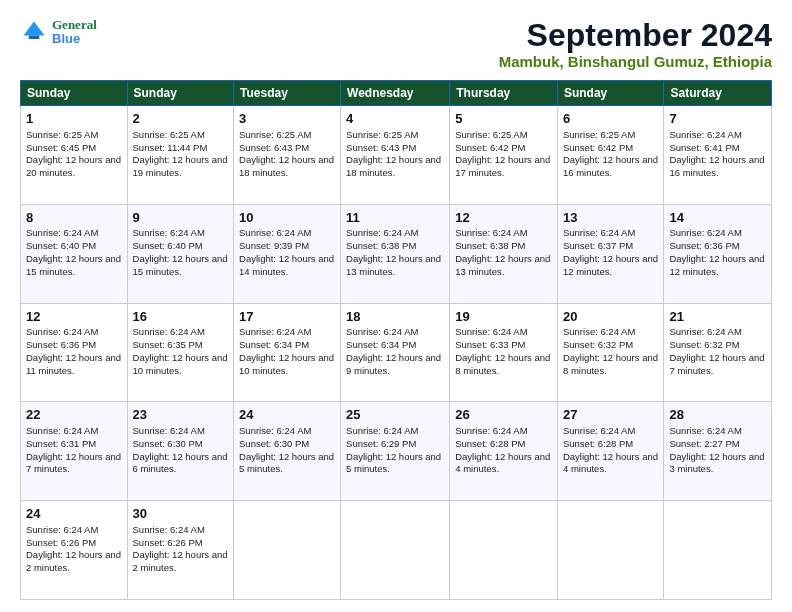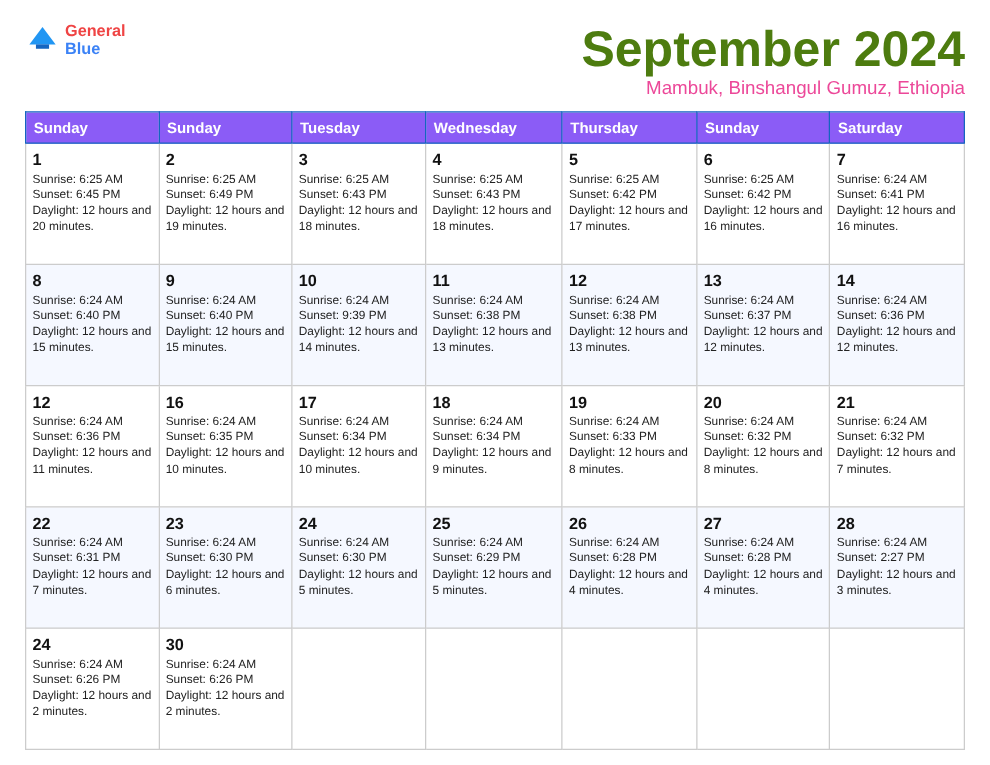--- a/index.html
+++ b/index.html
@@ -29,39 +29,39 @@
       gap: 4px;
     }
     .logo-text {
       display: flex;
       flex-direction: column;
       font-size: 13px;
       font-weight: bold;
       color: #333;
       line-height: 1.1;
     }
-    .logo-text span:first-child { color: #ef4444; }
+    .logo-text span:first-child { color: #15803d; font-family: Liberation Serif, serif; }
     .logo-text span:last-child { color: #3b82f6; }
     .logo-icon {
       width: 28px;
       height: 28px;
     }
     .title-block {
       text-align: right;
     }
     .title-block h1 {
-      font-size: 40px;
+      font-size: 32px;
       font-weight: bold;
-      color: #4d7c0f;
+      color: #0f172a;
       line-height: 1.1;
     }
     .title-block h2 {
       font-size: 15px;
-      font-weight: normal;
-      color: #ec4899;
+      font-weight: bold;
+      color: #4d7c0f;
     }
     .calendar {
       border: 1px solid #ccc;
       border-collapse: collapse;
       width: 100%;
       flex: 1;
     }
     .calendar th {
       background: #1565C0;
       color: #fff;
@@ -86,21 +86,21 @@
       color: #111;
       display: block;
       margin-bottom: 1px;
     }
     .calendar tr:nth-child(even) td {
       background: #f5f8ff;
     }
     .calendar tr:nth-child(odd) td {
       background: #fff;
     }
-    .calendar thead tr th { background: #8b5cf6; }
+    .calendar thead tr th { background: #14532d; }
     .empty { background: #fff !important; }
   </style>
 </head>
 <body>
 
 <div class="page">
   <div class="header">
     <div class="logo">
       <svg class="logo-icon" viewBox="0 0 32 32">
         <polygon points="16,4 28,20 4,20" fill="#2196F3"></polygon>
@@ -125,21 +125,21 @@
         <th>Tuesday</th>
         <th>Wednesday</th>
         <th>Thursday</th>
         <th>Sunday</th>
         <th>Saturday</th>
       </tr>
     </thead>
     <tbody id="calendar-body">
     <tr>
           <td><span class="day-num">1</span><span>Sunrise: 6:25 AM</span><br><span>Sunset: 6:45 PM</span><br><span>Daylight: 12 hours and 20 minutes.</span></td>
-          <td><span class="day-num">2</span><span>Sunrise: 6:25 AM</span><br><span>Sunset: 6:49 PM</span><br><span>Daylight: 12 hours and 19 minutes.</span></td>
+          <td><span class="day-num">2</span><span>Sunrise: 6:25 AM</span><br><span>Sunset: 11:44 PM</span><br><span>Daylight: 12 hours and 19 minutes.</span></td>
           <td><span class="day-num">3</span><span>Sunrise: 6:25 AM</span><br><span>Sunset: 6:43 PM</span><br><span>Daylight: 12 hours and 18 minutes.</span></td>
           <td><span class="day-num">4</span><span>Sunrise: 6:25 AM</span><br><span>Sunset: 6:43 PM</span><br><span>Daylight: 12 hours and 18 minutes.</span></td>
           <td><span class="day-num">5</span><span>Sunrise: 6:25 AM</span><br><span>Sunset: 6:42 PM</span><br><span>Daylight: 12 hours and 17 minutes.</span></td>
           <td><span class="day-num">6</span><span>Sunrise: 6:25 AM</span><br><span>Sunset: 6:42 PM</span><br><span>Daylight: 12 hours and 16 minutes.</span></td>
           <td><span class="day-num">7</span><span>Sunrise: 6:24 AM</span><br><span>Sunset: 6:41 PM</span><br><span>Daylight: 12 hours and 16 minutes.</span></td>
         </tr>
         <tr>
           <td><span class="day-num">8</span><span>Sunrise: 6:24 AM</span><br><span>Sunset: 6:40 PM</span><br><span>Daylight: 12 hours and 15 minutes.</span></td>
           <td><span class="day-num">9</span><span>Sunrise: 6:24 AM</span><br><span>Sunset: 6:40 PM</span><br><span>Daylight: 12 hours and 15 minutes.</span></td>
           <td><span class="day-num">10</span><span>Sunrise: 6:24 AM</span><br><span>Sunset: 9:39 PM</span><br><span>Daylight: 12 hours and 14 minutes.</span></td>

